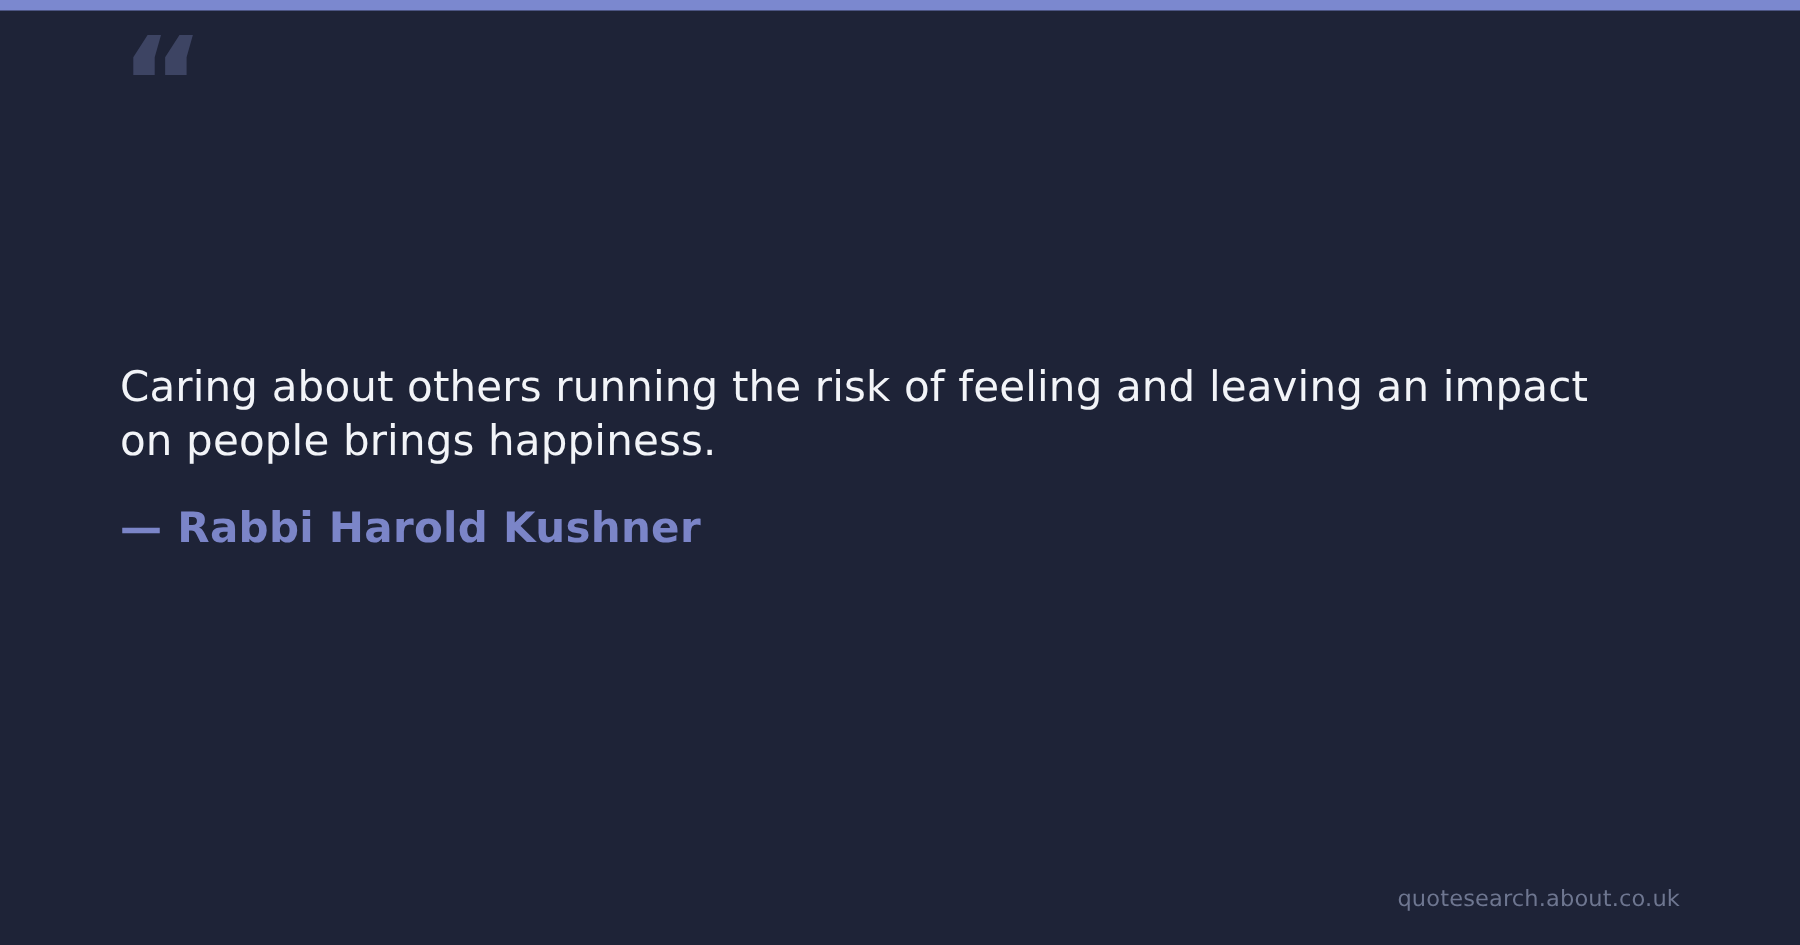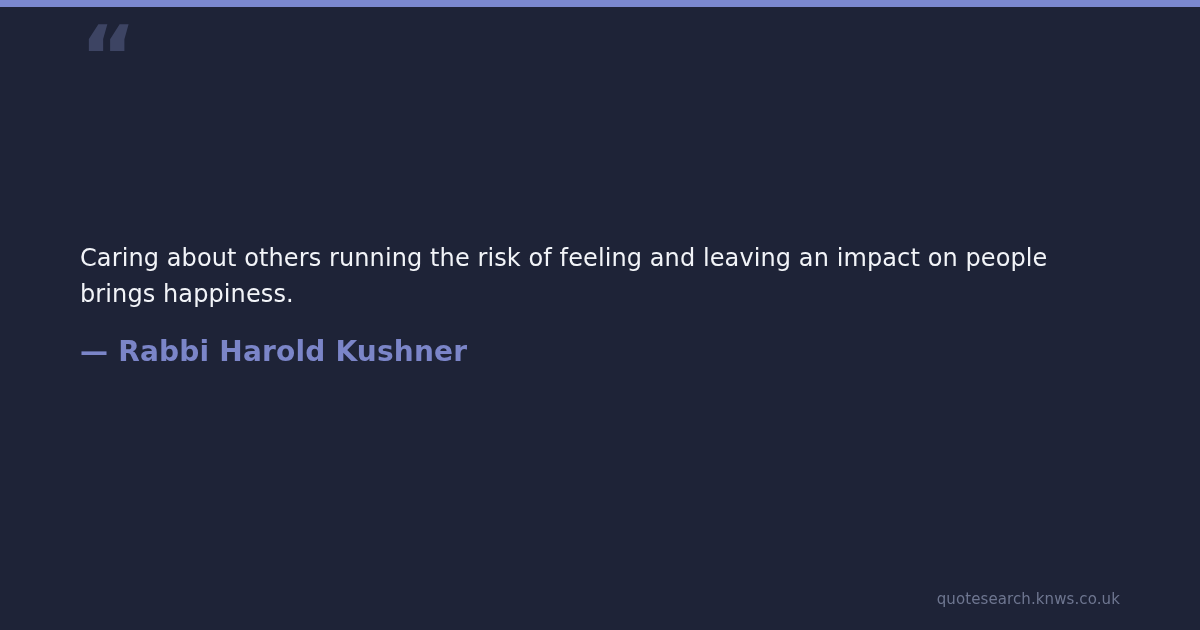--- a/index.html
+++ b/index.html
@@ -49,21 +49,21 @@
   .content-block {
     position: absolute;
     left: 80px;
     top: 240px;
     width: 1010px;
   }
 
   .quote-text {
     margin: 0;
     font-family: "DejaVu Sans", sans-serif;
-    font-size: 24px;
+    font-size: 28px;
     font-weight: 400;
     line-height: 36px;
     color: #f2f4f8;
     letter-spacing: 0.1px;
     width: 1000px;
   }
 
   .attribution {
     margin: 0;
     padding-top: 27px;
@@ -108,15 +108,15 @@
 
   <div class="content-block">
     <p class="quote-text">Caring about others running the risk of feeling and leaving an impact on people brings happiness.</p>
 
     <p class="attribution">
       <span class="dash">—</span>
       <span class="author-name">Rabbi Harold Kushner</span>
     </p>
   </div>
 
-  <div class="watermark">quotesearch.knws.co.uk</div>
+  <div class="watermark">quotesearch.about.co.uk</div>
 
 </div>
 
 </body></html>

